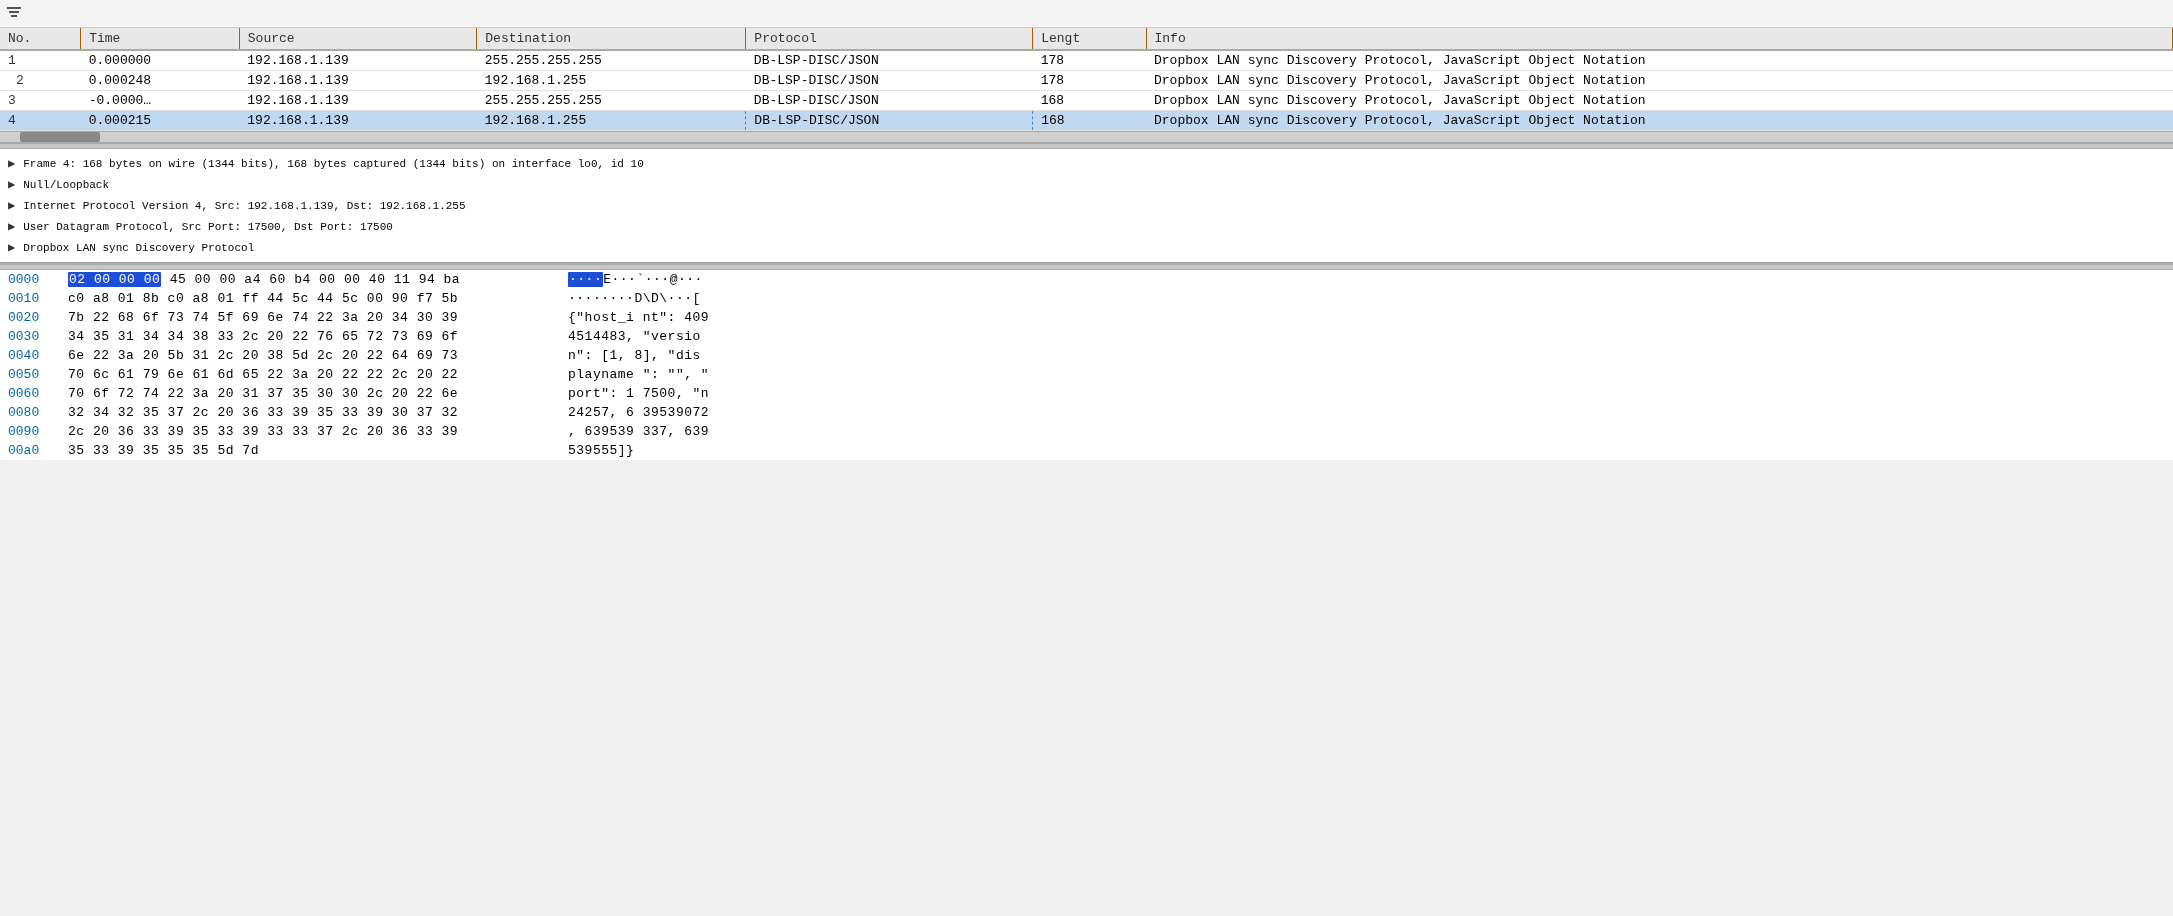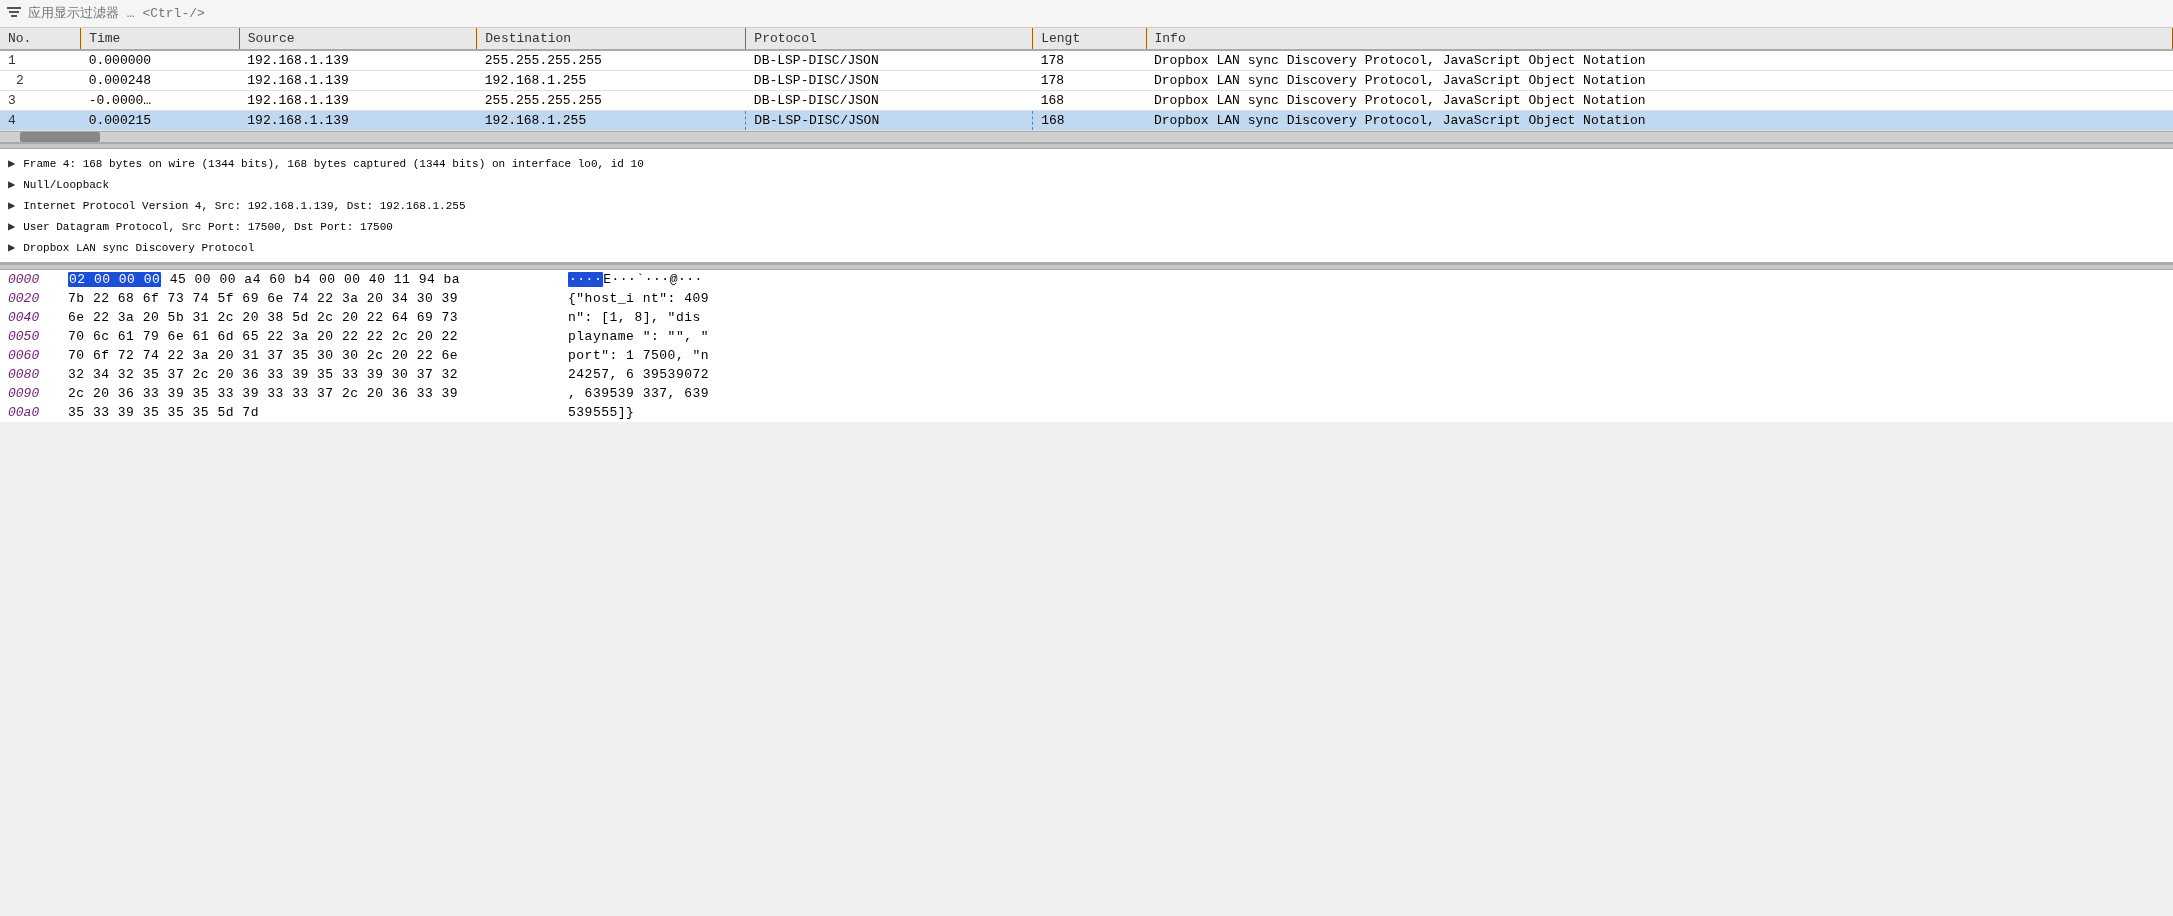--- a/index.html
+++ b/index.html
@@ -115,24 +115,23 @@
       flex-direction: column;
     }
     .hex-row {
       display: flex;
       align-items: center;
       padding: 2px 8px;
       font-size: 13px;
       font-family: 'Courier New', monospace;
     }
     .hex-offset {
-      color: #701a75;
+      color: #0369a1;
       min-width: 52px;
       margin-right: 8px;
-      font-style: italic;
     }
     .hex-bytes {
       min-width: 480px;
       margin-right: 20px;
       color: #000;
       letter-spacing: 0.5px;
     }
     .hex-ascii {
       color: #000;
       letter-spacing: 0.5px;
@@ -155,21 +154,20 @@
 <body>
 
 <div class="filter-bar">
   <span style="margin-right:6px;">
     <svg width="16" height="16" viewBox="0 0 16 16">
       <rect x="1" y="3" width="14" height="2" fill="#555"></rect>
       <rect x="3" y="7" width="10" height="2" fill="#555"></rect>
       <rect x="5" y="11" width="6" height="2" fill="#555"></rect>
     </svg>
   </span>
-  <input class="filter-input" type="text" value="" placeholder="应用显示过滤器 … &lt;Ctrl-/&gt;" style="">
 </div>
 
 <table class="packet-list">
   <thead>
     <tr>
       <th>No.</th>
       <th>Time</th>
       <th>Source</th>
       <th>Destination</th>
       <th>Protocol</th>
@@ -248,25 +246,35 @@
 
 <div class="section-divider"></div>
 
 <div class="hex-pane" id="hex-dump">
 <div class="hex-row">
       <span class="hex-offset">0000</span>
       <span class="hex-bytes"><span class="hex-highlight">02 00 00 00</span>  45 00 00 a4  60 b4 00 00  40 11 94 ba</span>
       <span class="hex-ascii"><span class="hex-highlight">····</span>E···`···@···</span>
     </div>
     <div class="hex-row">
+      <span class="hex-offset">0010</span>
+      <span class="hex-bytes">c0 a8 01 8b  c0 a8 01 ff  44 5c 44 5c  00 90 f7 5b</span>
+      <span class="hex-ascii">········D\D\···[</span>
+    </div>
+    <div class="hex-row">
       <span class="hex-offset">0020</span>
       <span class="hex-bytes">7b 22 68 6f  73 74 5f 69  6e 74 22 3a  20 34 30 39</span>
       <span class="hex-ascii">{"host_i nt": 409</span>
     </div>
     <div class="hex-row">
+      <span class="hex-offset">0030</span>
+      <span class="hex-bytes">34 35 31 34  34 38 33 2c  20 22 76 65  72 73 69 6f</span>
+      <span class="hex-ascii">4514483,  "versio</span>
+    </div>
+    <div class="hex-row">
       <span class="hex-offset">0040</span>
       <span class="hex-bytes">6e 22 3a 20  5b 31 2c 20  38 5d 2c 20  22 64 69 73</span>
       <span class="hex-ascii">n": [1,  8], "dis</span>
     </div>
     <div class="hex-row">
       <span class="hex-offset">0050</span>
       <span class="hex-bytes">70 6c 61 79  6e 61 6d 65  22 3a 20 22  22 2c 20 22</span>
       <span class="hex-ascii">playname ": "", "</span>
     </div>
     <div class="hex-row">

